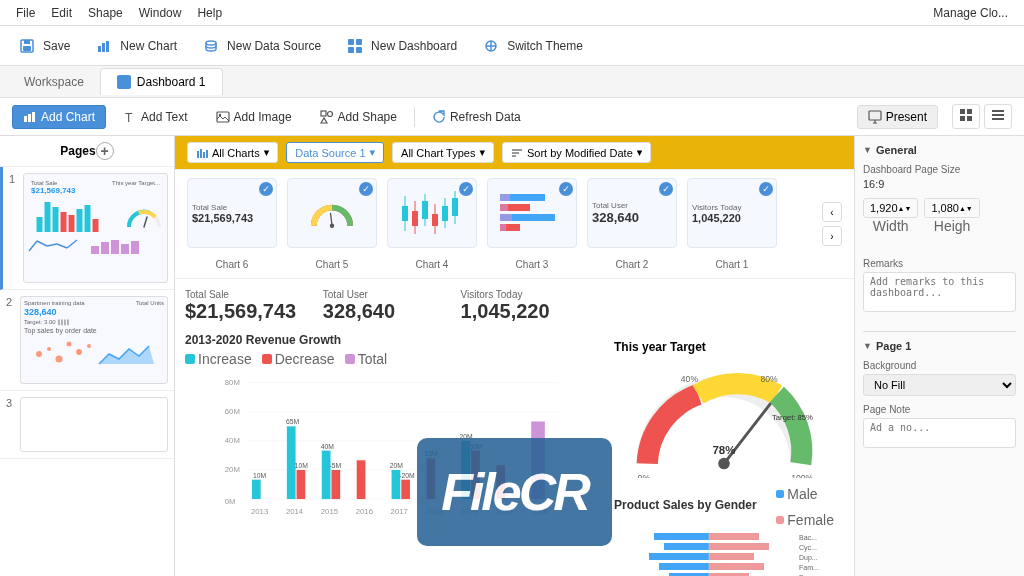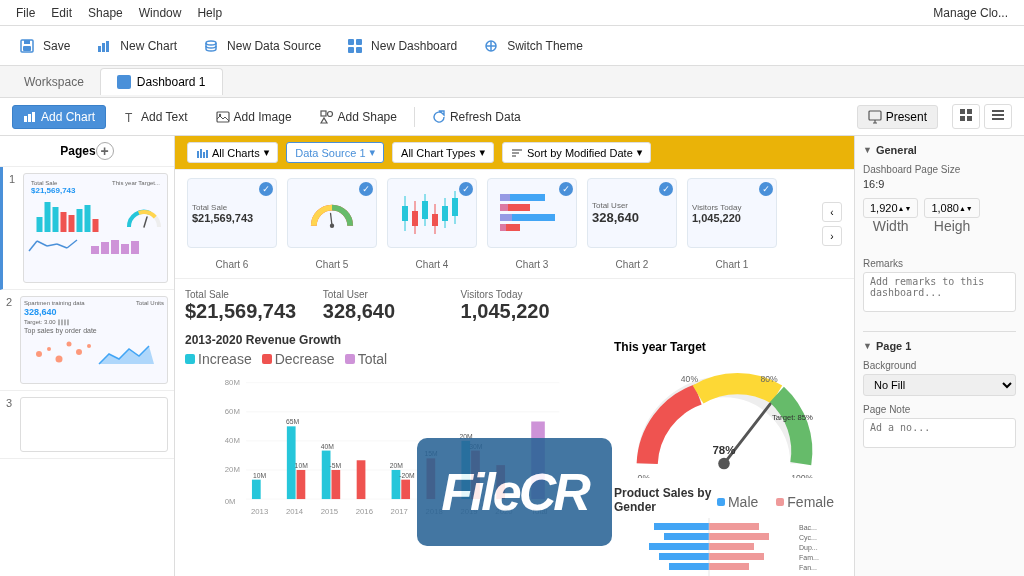--- a/index.html
+++ b/index.html
@@ -596,21 +596,21 @@
                 <text x="170" y="128" font-size="9" fill="#666">100%</text>
                 <text x="150" y="65" font-size="8" fill="#333">Target: 85%</text>
                 <text x="88" y="100" font-size="12" font-weight="bold" fill="#333">78%</text>
               </svg>
             </div>
           </div>
 
           <div class="product-sales">
             <div style="display:flex;justify-content:space-between;align-items:center;">
               <div class="chart-title">Product Sales by Gender</div>
-              <div style="display:flex;gap:18px;">
+              <div style="display:flex;gap:10px;flex-direction:column;">
                 <div class="legend-item">
                   <div class="legend-dot" style="background:#42a5f5;width:8px;height:8px;"></div>
                   <span>Male</span>
                 </div>
                 <div class="legend-item">
                   <div class="legend-dot" style="background:#ef9a9a;width:8px;height:8px;"></div>
                   <span>Female</span>
                 </div>
               </div>
             </div>

